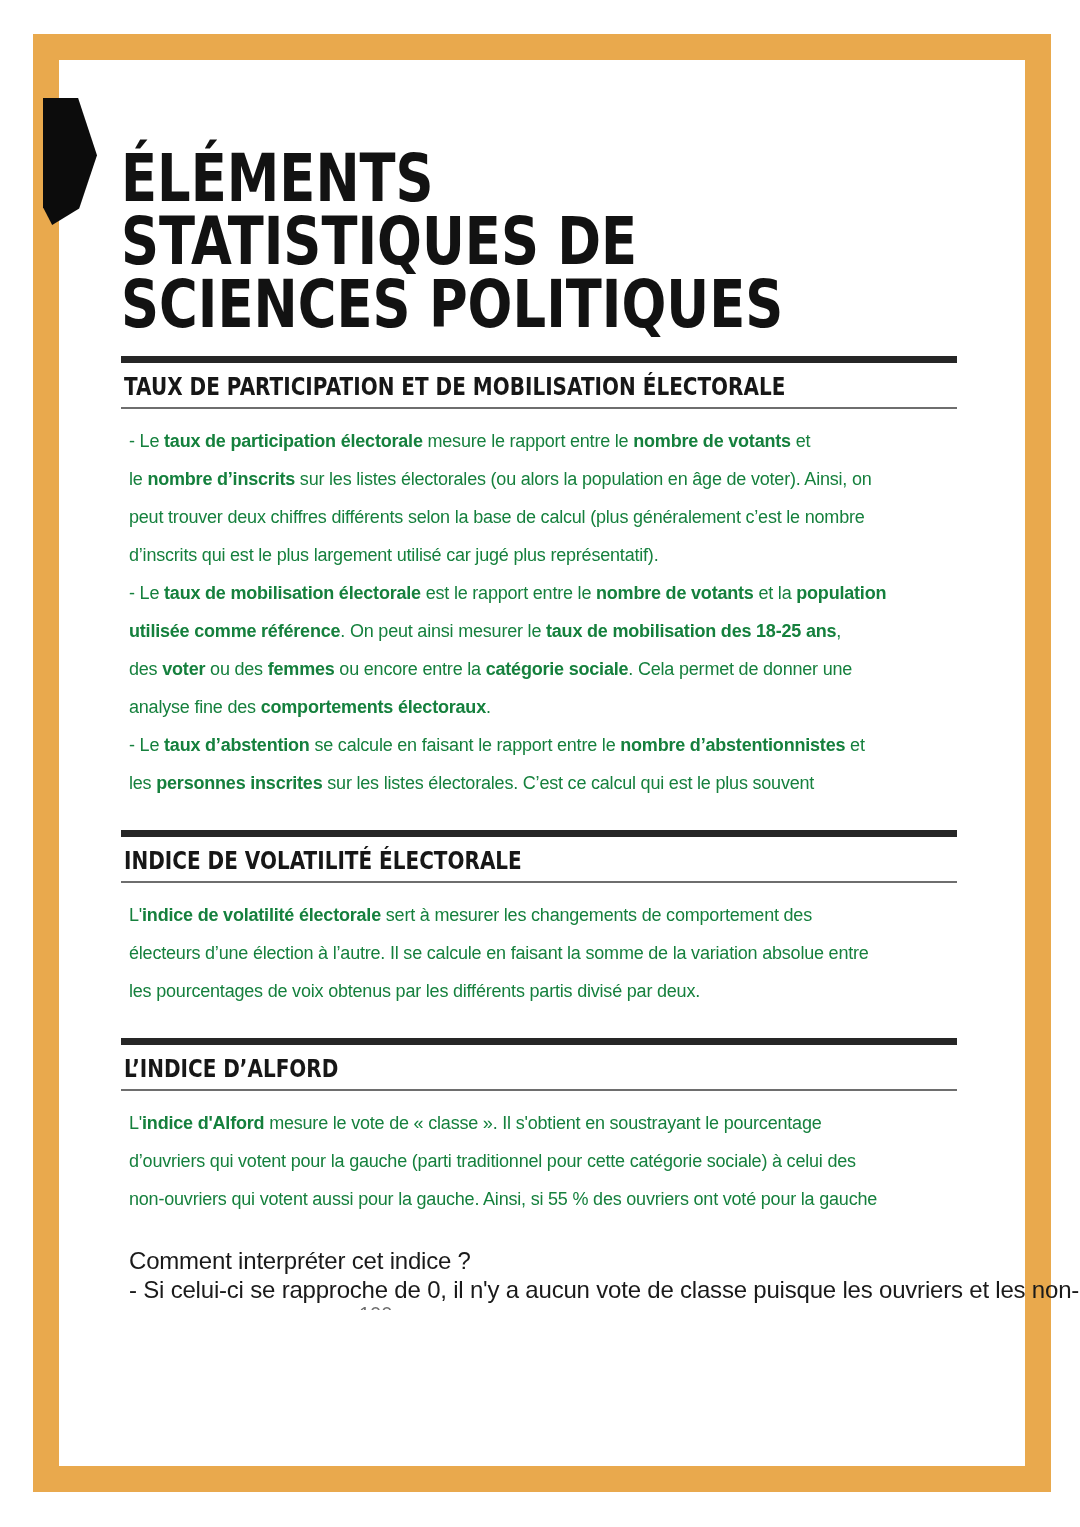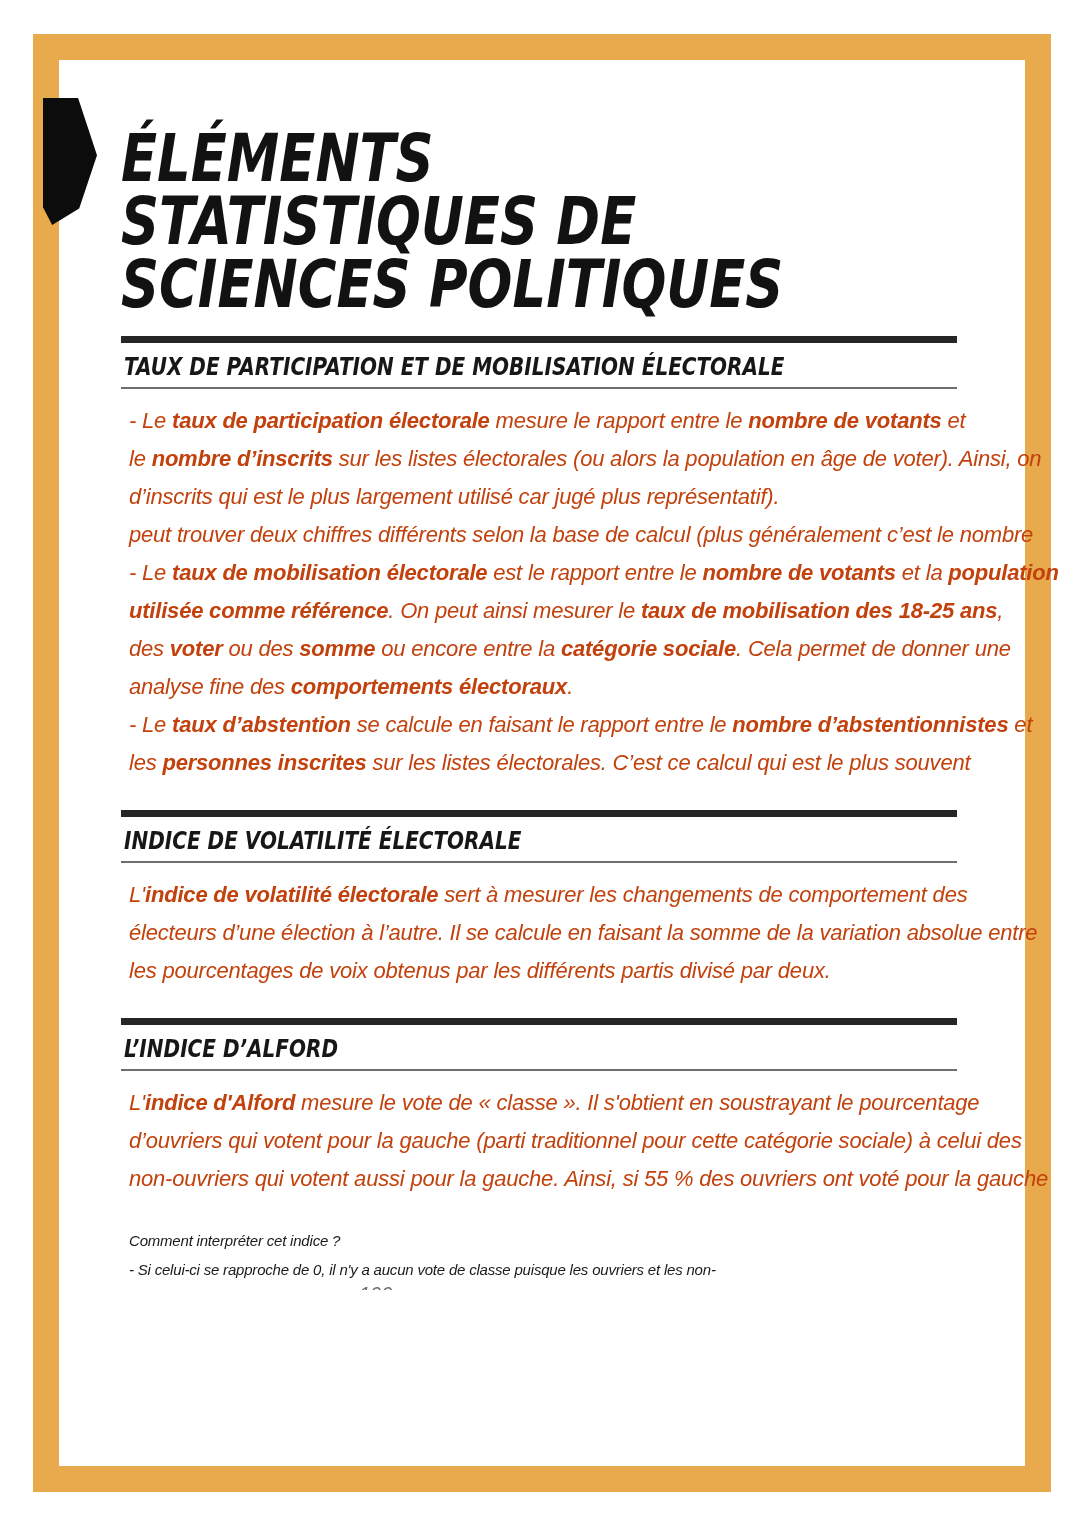--- a/index.html
+++ b/index.html
@@ -20,43 +20,43 @@
     box-sizing:border-box;
     border:26px solid var(--frame);
     background:#ffffff;
   }
   .sheet{position:relative;width:100%;height:100%;}
   .bookmark{
     position:absolute;left:-16px;top:38px;width:54px;height:127px;
     background:#0c0c0c;
     clip-path:polygon(0% 0%, 65% 0%, 100% 45%, 67% 87%, 17% 100%, 0% 86%);
   }
-  .content{padding:67px 0 0 62px;width:836px;font-style:italic;}
+  .content{padding:87px 0 0 62px;width:836px;}
   .doc-title{
     font-family:"DejaVu Sans", sans-serif;
     font-weight:bold;font-size:66px;line-height:63px;
     color:#121212;margin:0 0 20px 0;
     transform:scaleX(0.80);transform-origin:left top;
     white-space:nowrap;
   }
   .section{margin:4px 0 28px 0;width:836px;}
   .bar{height:7px;background:var(--bar);}
   .heading-row{padding:9px 0 0 3px;height:30px;}
   .heading{
     display:inline-block;
     font-family:"DejaVu Sans", sans-serif;
     font-weight:bold;font-size:25px;line-height:30px;
     color:#171717;white-space:nowrap;
     transform:scaleX(0.80);transform-origin:left top;
   }
   .rule{height:2px;background:var(--rule);margin-top:5px;}
-  .body{padding:13px 0 0 8px;font-size:22px;line-height:38px;letter-spacing:-0.2px;color:#c2410c;}
+  .body{padding:13px 0 0 8px;font-size:18px;line-height:38px;letter-spacing:-0.2px;color:#15803d;}
   .body .tl{white-space:nowrap;}
   .b{font-weight:bold;}
-  .note{margin:17px 0 0 8px;font-size:15px;line-height:29px;letter-spacing:-0.2px;color:#1a1a1a;}
+  .note{margin:17px 0 0 8px;font-size:24px;line-height:29px;letter-spacing:-0.2px;color:#1a1a1a;}
   .note .tl{white-space:nowrap;}
   .clipped-hint{
     height:6px;overflow:hidden;margin-left:8px;padding-left:230px;
     font-size:20px;line-height:20px;color:#3a3a3a;opacity:.75;
   }
 </style>
 </head>
 <body>
 
 <div class="frame">
@@ -70,25 +70,25 @@
 
       <div class="section">
         <div class="bar"></div>
         <div class="heading-row">
           <span class="heading">TAUX DE PARTICIPATION ET DE MOBILISATION ÉLECTORALE</span>
         </div>
         <div class="rule"></div>
         <div class="body">
             <div class="tl"><span>- Le </span><span class="b">taux de participation électorale</span><span> mesure le rapport entre le </span><span class="b">nombre de votants</span><span> et</span></div>
             <div class="tl"><span>le </span><span class="b">nombre d’inscrits</span><span> sur les listes électorales (ou alors la population en âge de voter). Ainsi, on</span></div>
+            <div class="tl"><span>peut trouver deux chiffres différents selon la base de calcul (plus généralement c’est le nombre</span></div>
             <div class="tl"><span>d’inscrits qui est le plus largement utilisé car jugé plus représentatif).</span></div>
-            <div class="tl"><span>peut trouver deux chiffres différents selon la base de calcul (plus généralement c’est le nombre</span></div>
             <div class="tl"><span>- Le </span><span class="b">taux de mobilisation électorale</span><span> est le rapport entre le </span><span class="b">nombre de votants</span><span> et la </span><span class="b">population</span></div>
             <div class="tl"><span class="b">utilisée comme référence</span><span>. On peut ainsi mesurer le </span><span class="b">taux de mobilisation des 18-25 ans</span><span>,</span></div>
-            <div class="tl"><span>des </span><span class="b">voter</span><span> ou des </span><span class="b">somme</span><span> ou encore entre la </span><span class="b">catégorie sociale</span><span>. Cela permet de donner une</span></div>
+            <div class="tl"><span>des </span><span class="b">voter</span><span> ou des </span><span class="b">femmes</span><span> ou encore entre la </span><span class="b">catégorie sociale</span><span>. Cela permet de donner une</span></div>
             <div class="tl"><span>analyse fine des </span><span class="b">comportements électoraux</span><span>.</span></div>
             <div class="tl"><span>- Le </span><span class="b">taux d’abstention</span><span> se calcule en faisant le rapport entre le </span><span class="b">nombre d’abstentionnistes</span><span> et</span></div>
             <div class="tl"><span>les </span><span class="b">personnes inscrites</span><span> sur les listes électorales. C’est ce calcul qui est le plus souvent</span></div>
           </div>
       </div>
 
       <div class="section">
         <div class="bar"></div>
         <div class="heading-row">
           <span class="heading">INDICE DE VOLATILITÉ ÉLECTORALE</span>

